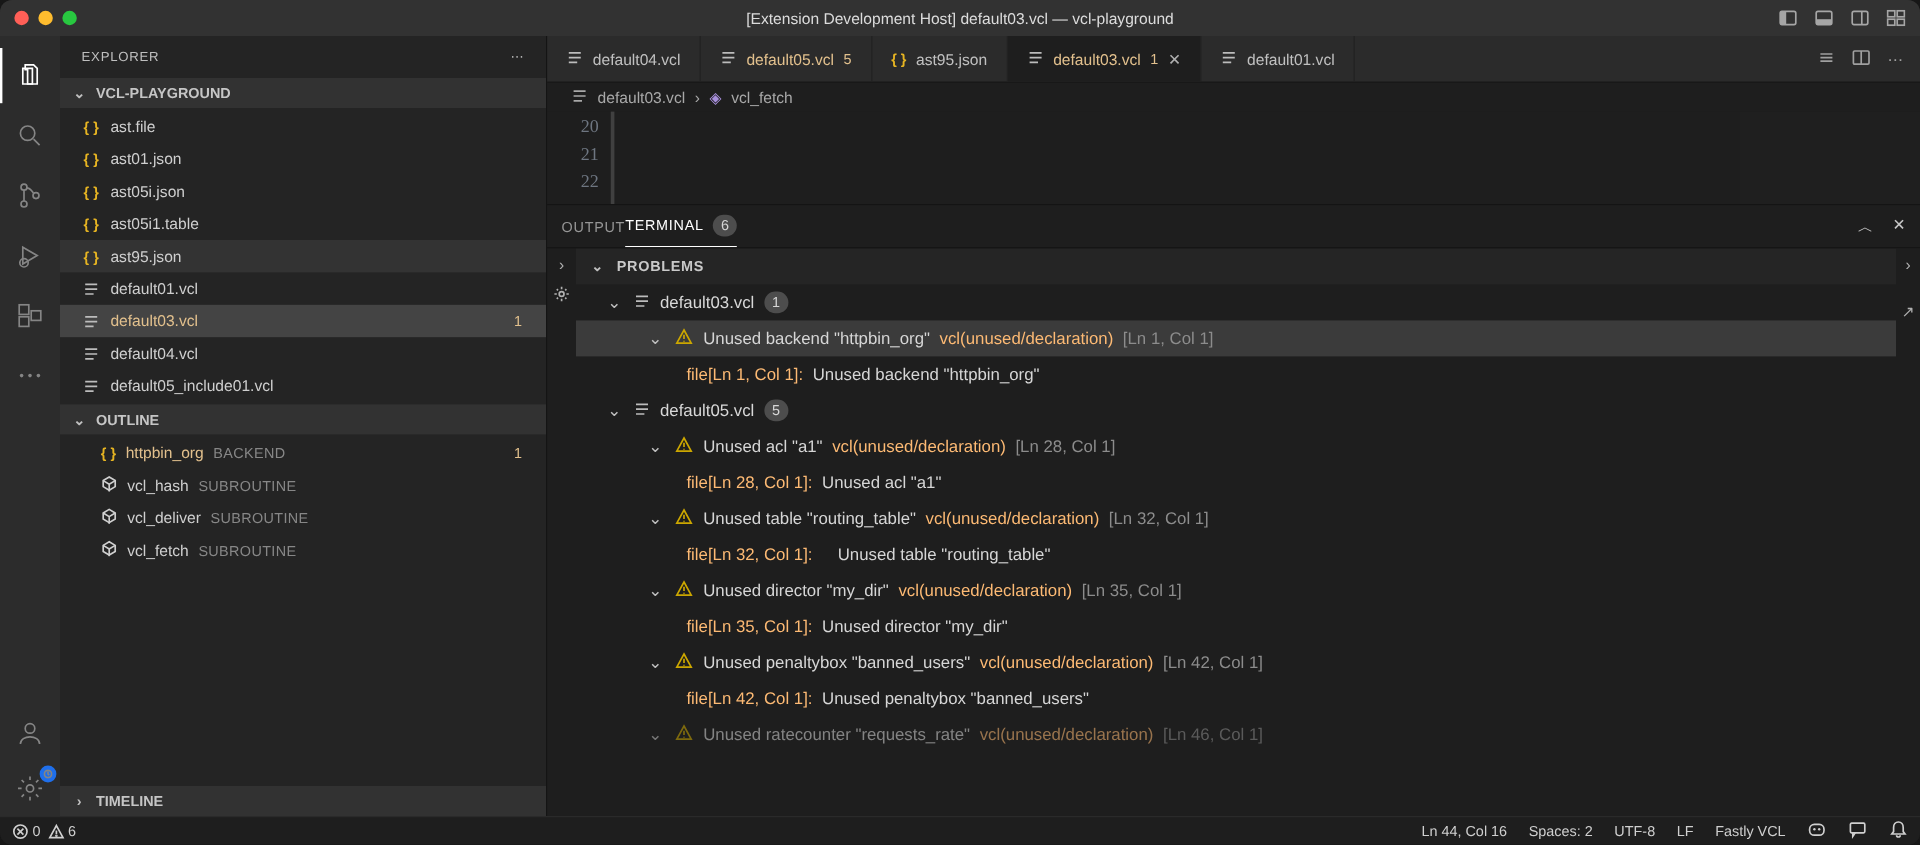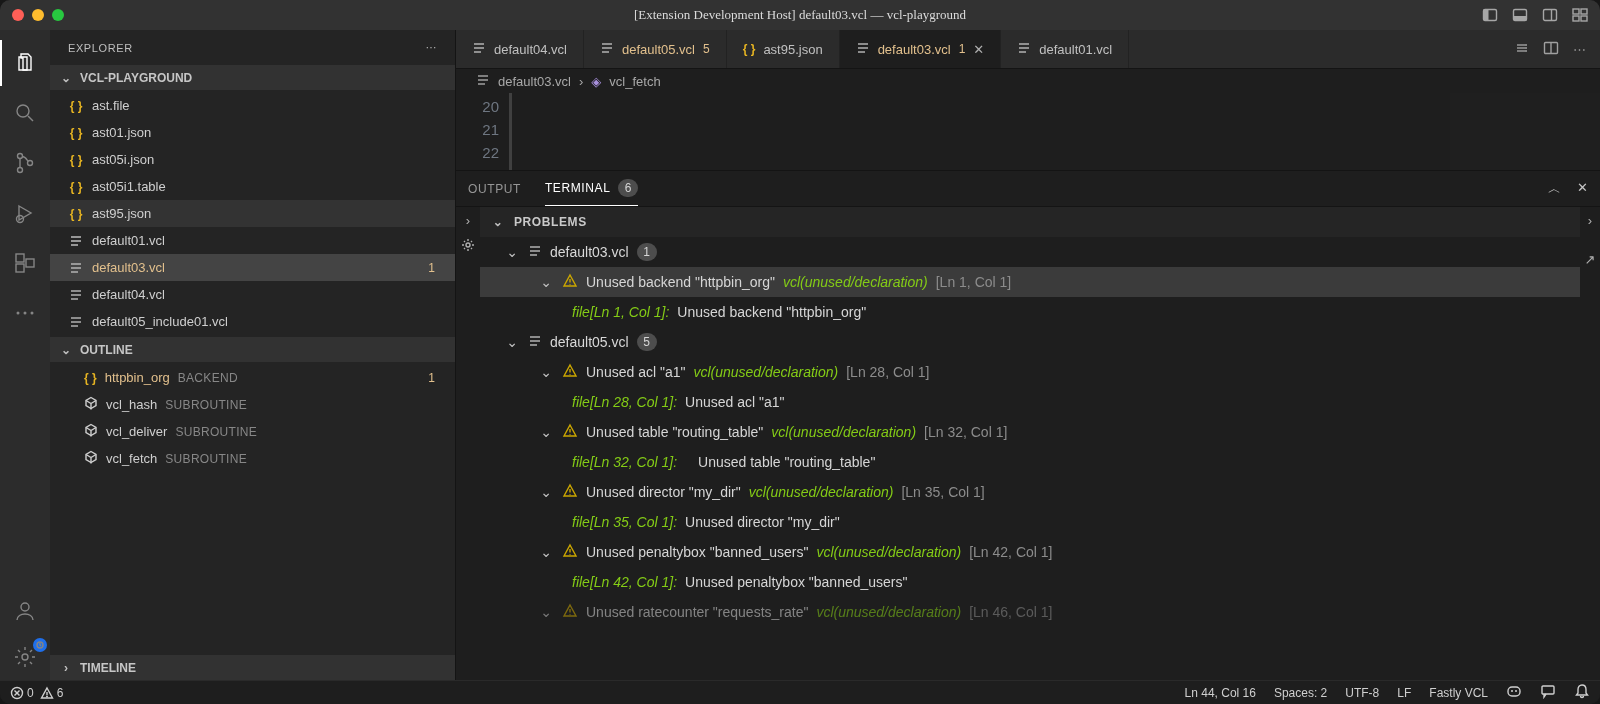--- a/index.html
+++ b/index.html
@@ -30,21 +30,21 @@
     --code-num: #c586c0;
     --tl-red: #ff5f57;
     --tl-yellow: #febc2e;
     --tl-green: #28c840;
   }
   * { box-sizing: border-box; }
   html,body { margin:0; padding:0; height:100%; font-family: -apple-system, BlinkMacSystemFont, "Segoe UI", sans-serif; font-size:13px; background:var(--bg-dark); color:var(--text); }
   .window { width:1600px; height:704px; display:flex; flex-direction:column; background:var(--bg); border-radius:10px; overflow:hidden; }
 
   
-  .titlebar { height:30px; background:var(--titlebar); display:flex; align-items:center; padding:0 12px; position:relative;font-family:Liberation Serif, serif; }
+  .titlebar { height:30px; background:var(--titlebar); display:flex; align-items:center; padding:0 12px; position:relative; }
   .traffic { display:flex; gap:8px; }
   .traffic span { width:12px; height:12px; border-radius:50%; display:inline-block; }
   .title-text { position:absolute; left:0; right:0; text-align:center; font-size:13px; color:#dcdcdc; pointer-events:none; }
   .title-icons { margin-left:auto; display:flex; gap:14px; color:#a6a6a6; }
   .title-icons svg { display:block; }
 
   
   .body { flex:1; display:flex; min-height:0; }
   .activity-bar { width:50px; background:var(--activity); display:flex; flex-direction:column; align-items:center; padding-top:10px; gap:4px; }
   .activity-bar .act { width:50px; height:46px; display:flex; align-items:center; justify-content:center; color:#858585; position:relative; }
@@ -81,43 +81,43 @@
   .tab.modified .fname { color:var(--yellow);}
   .tab.modified .mbadge { color:var(--yellow); font-size:12px;}
   .tab.active { background:var(--tab-active); }
   .tab.active .fname { color:var(--yellow);}
   .tab .close { color:#b0b0b0; }
   .tabs-right { margin-left:auto; display:flex; align-items:center; gap:14px; padding:0 14px; color:#a0a0a0;}
 
   .breadcrumb { display:flex; align-items:center; gap:8px; height:24px; padding:0 20px; color:#a8a8a8; font-size:13px; background:#1e1e1e;}
   .breadcrumb .sym { color:#9bb5e6;}
 
-  .editor { position:relative; display:flex; background:#1e1e1e; font-family: Liberation Sans, sans-serif; font-size:15px;gap:28px; }
+  .editor { position:relative; display:flex; background:#1e1e1e; font-family: Liberation Serif, serif; font-size:15px;gap:28px; }
   .gutter { width:56px; text-align:right; padding:2px 10px 6px 0; color:#6e7681; line-height:23px; border-right:3px solid #404040;}
   .code { padding:2px 0 6px 30px; line-height:23px; }
   .code .prop { color:var(--code-prop);}
   .code .eq { color:#d4d4d4;}
   .code .val { color:var(--code-num);}
   .code .pun { color:#d4d4d4;}
   .minimap { position:absolute; right:0; top:0; bottom:0; width:150px; background:#1f1f1f; opacity:.8;}
 
-  .panel-tabs { display:flex; align-items:center; height:36px; background:#1e1e1e; border-top:1px solid #141414; padding:0 12px; gap:24px;}
+  .panel-tabs { display:flex; align-items:center; height:36px; background:#1e1e1e; border-top:1px solid #141414; padding:0 12px; }
   .panel-tabs .ptab { color:#969696; font-size:12px; letter-spacing:.6px; height:100%; display:flex; align-items:center; gap:8px;}
   .panel-tabs .ptab.active { color:#fff; border-bottom:1px solid #fff;}
   .count-badge { background:var(--badge); color:#d6d6d6; border-radius:10px; min-width:20px; height:18px; display:inline-flex; align-items:center; justify-content:center; padding:0 6px; font-size:12px;}
   .panel-tabs .pticons { margin-left:auto; display:flex; gap:16px; color:#c7c7c7;}
 
   .panel-body { flex:1; display:flex; min-height:0; border-top:1px solid #141414;}
   .panel-left { width:24px; display:flex; flex-direction:column; align-items:center; padding-top:6px; color:#b0b0b0; gap:10px;}
   .problems { flex:1; overflow:hidden; font-size:14px; color:#d6d6d6; position:relative;}
   .problems-header { height:30px; display:flex; align-items:center; padding:0 10px; color:#c9c9c9; font-weight:600; font-size:12px; letter-spacing:.6px; gap:8px; background:#252525;}
   .prob-row { display:flex; align-items:center; height:30px; padding-left:16px; gap:8px;}
   .prob-file { font-size:14px; color:#d8d8d8;}
   .prob-msg { color:#d6d6d6;}
-  .prob-meta { color:#84cc16;font-style:italic;}
+  .prob-meta { color:#fdba74;}
   .prob-loc { color:#8c8c8c;}
   .prob-row.sel { background:#3b3b3b;}
   .indent1 { padding-left:24px;}
   .indent2 { padding-left:58px;}
   .indent2b { padding-left:58px;}
   .warn-ico { color:var(--warn);}
   .file-ico { color:#bcbcbc;}
   .chev { color:#c0c0c0; display:inline-flex; width:16px; justify-content:center;}
   .problems-right { width:20px; background:#1e1e1e; display:flex; flex-direction:column; align-items:center; padding-top:6px; gap:4px; color:#b0b0b0;}
 

